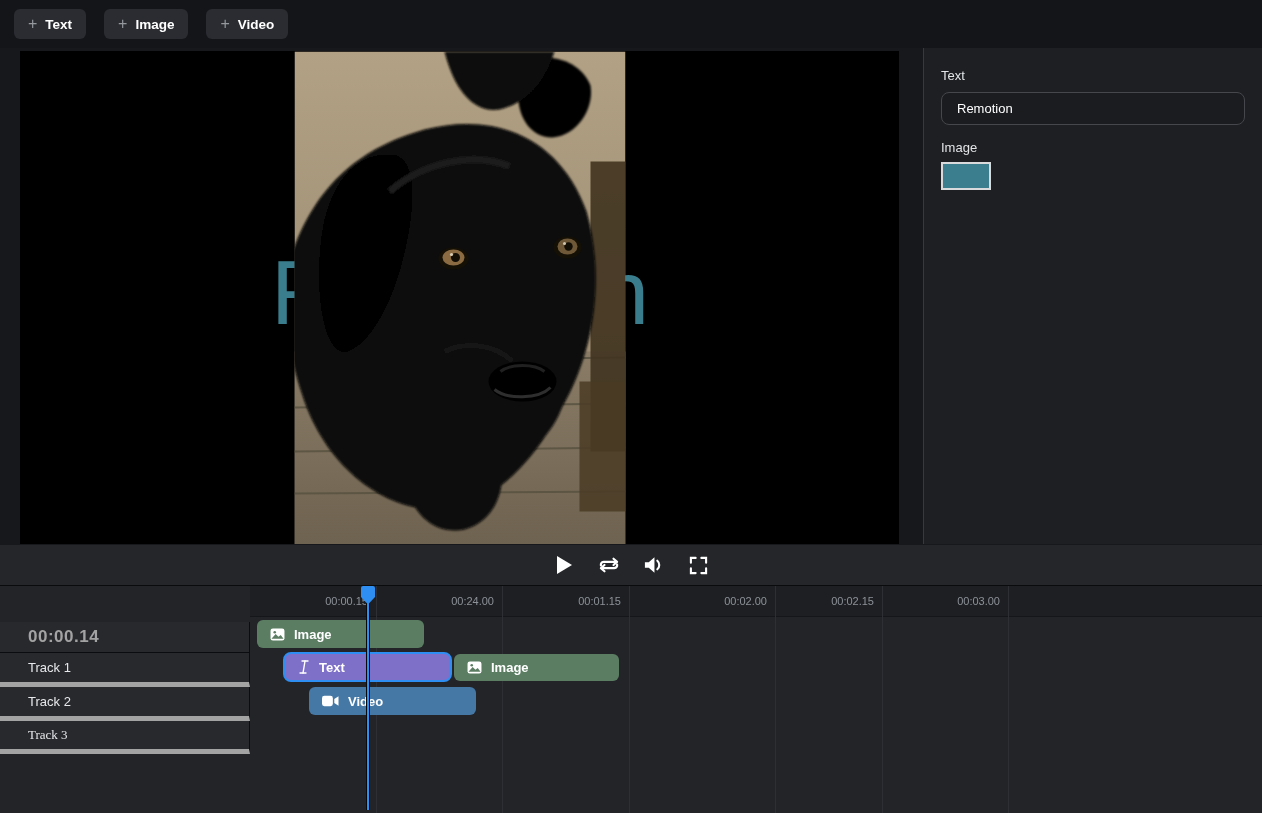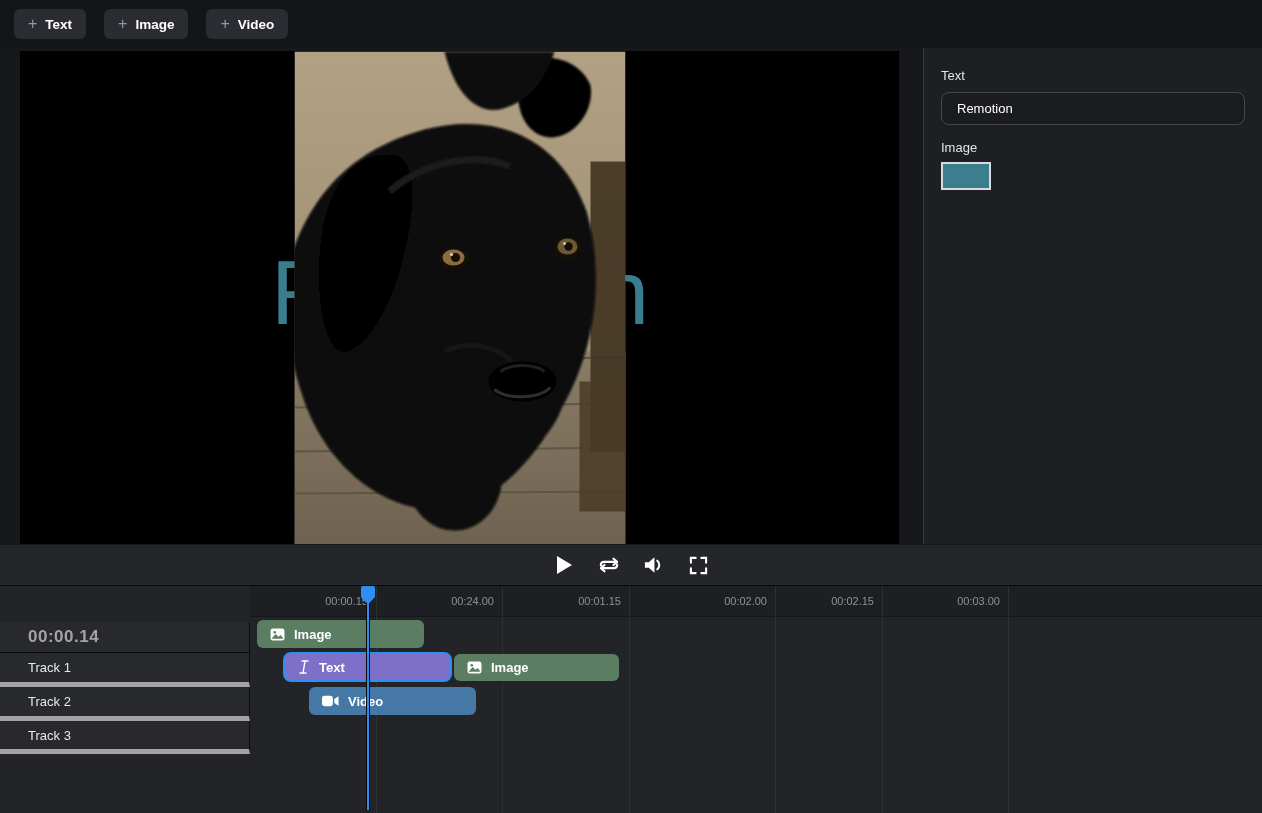--- a/index.html
+++ b/index.html
@@ -69,21 +69,21 @@
   .tc-row {
     height:31px; background:#28292d; border-bottom:1px solid #0b0c0f; border-right:1px solid #0b0c0f;
     display:flex; align-items:center; padding-left:28px;
     font-size:17px; font-weight:bold; color:#a3a3a3; letter-spacing:0.5px;margin-top:36px;
   }
   .track-row {
     height:34px; background:#28292d; border-bottom:5px solid #a3a3a3; border-right:1px solid #0b0c0f;
     display:flex; align-items:center; padding-left:28px;
     font-size:13px; color:#e6e8ea;
   }
-  .track-row:last-child { height:33px; }
+  .track-row:last-child { height:33px;font-family:Liberation Serif, serif; }
   .tl-right { position:absolute; left:250px; top:0; width:1012px; height:227px; }
   .ruler-bg {
     position:absolute; left:0; top:0; width:1012px; height:31px;
     background:#1d1f23; border-bottom:1px solid #15161a;
   }
   .ruler-col { position:absolute; top:0; height:227px; border-right:1px solid #2e2f34; }
   .ruler-label {
     position:absolute; top:0; right:8px; height:31px; line-height:31px;
     font-size:11px; color:#8d9298; white-space:nowrap;
   }

